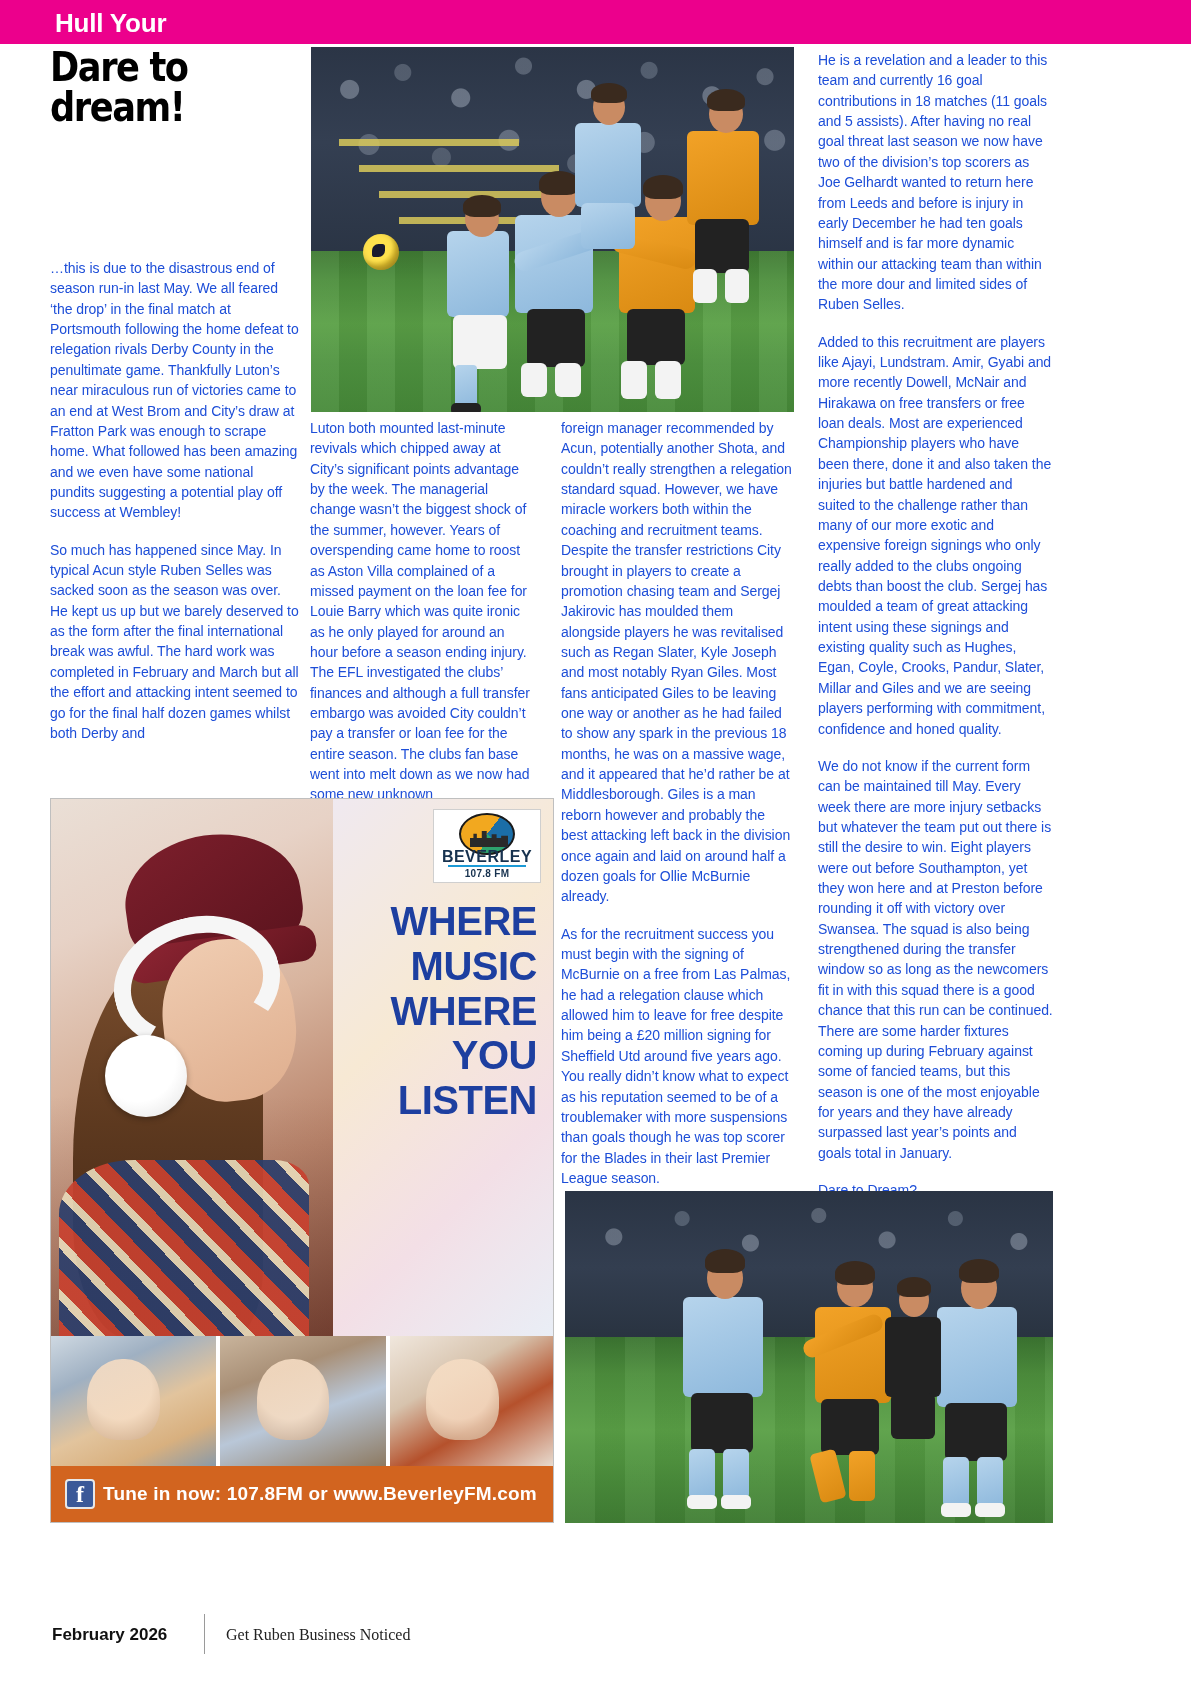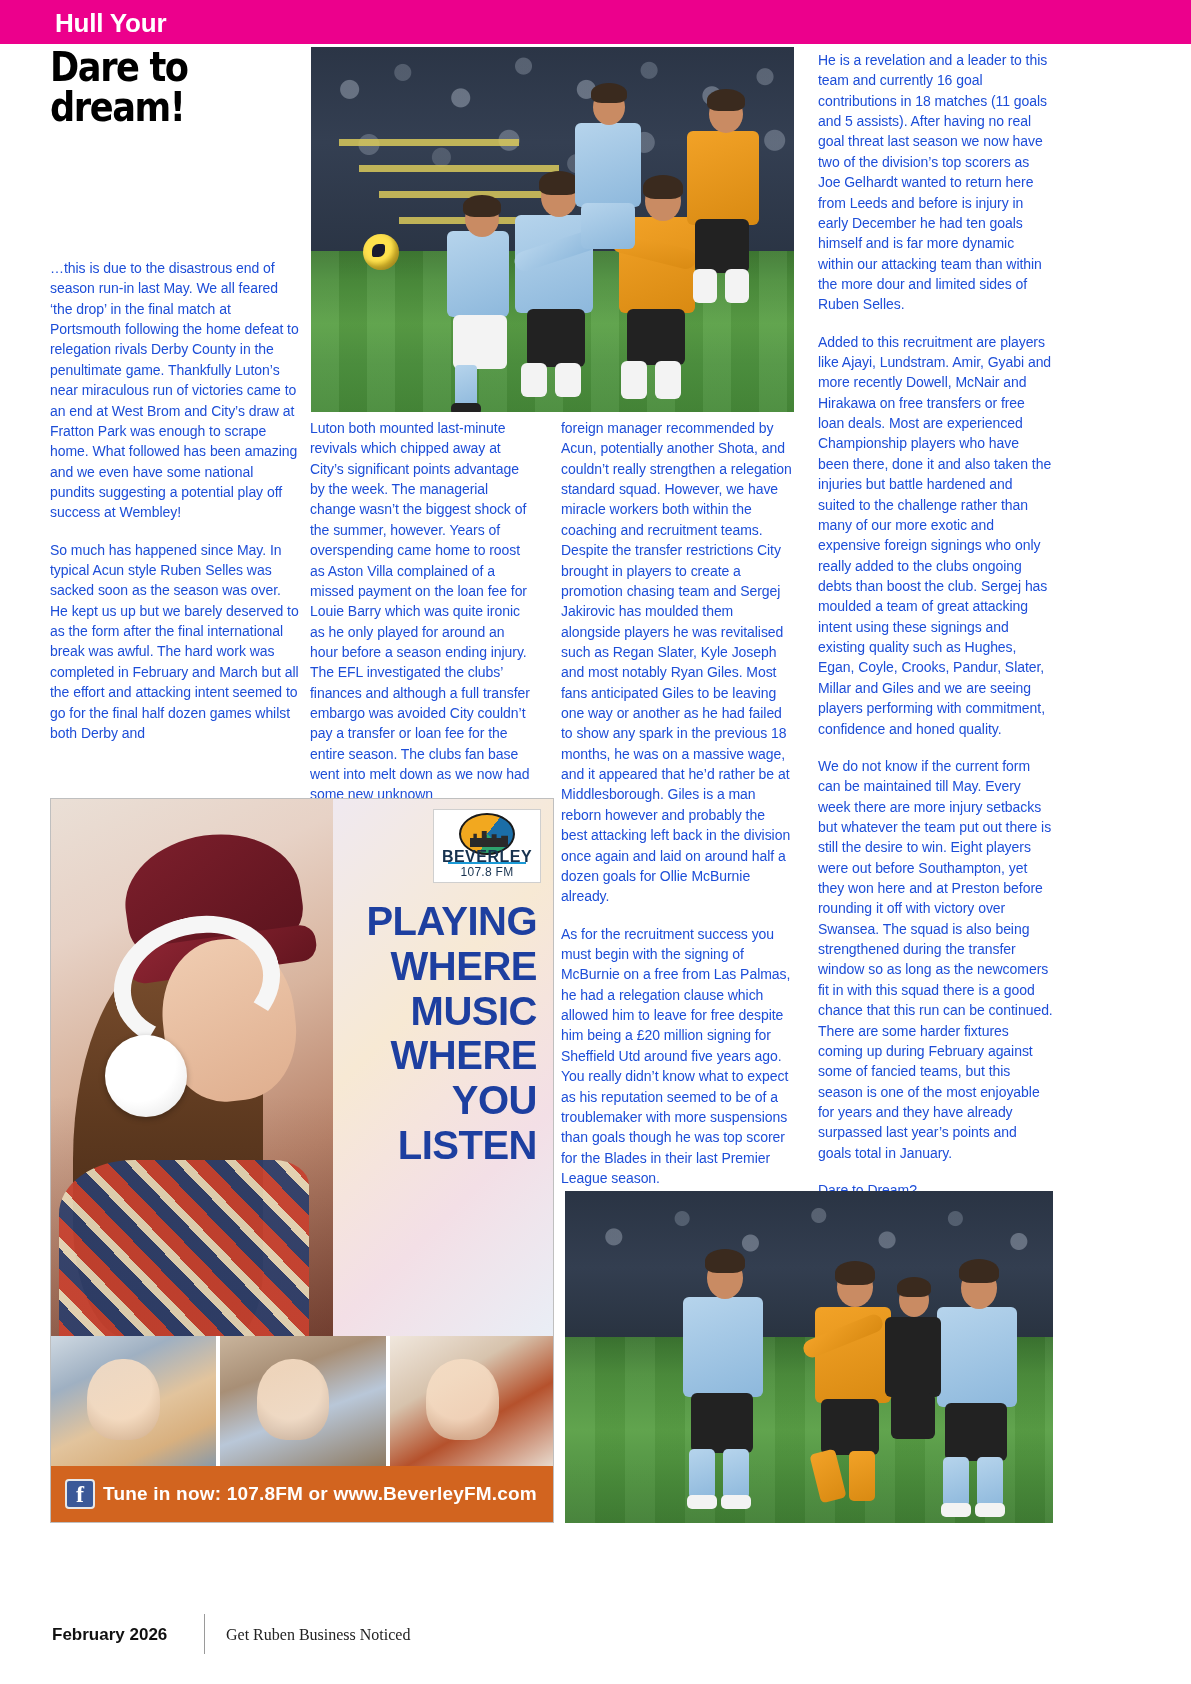--- a/index.html
+++ b/index.html
@@ -212,21 +212,21 @@
     content:""; position:absolute; left:9px; top:12px; width:38px; height:20px;
     background:#2a2a2a;
     clip-path: polygon(0 100%,0 55%,9% 55%,9% 34%,18% 34%,18% 55%,31% 55%,31% 20%,44% 20%,44% 55%,57% 55%,57% 36%,70% 36%,70% 55%,82% 55%,82% 44%,100% 44%,100% 100%);
   }
   .ad-logo-name {
     position: absolute; left: 0; right: 0; bottom: 16px;
     font-size: 16px; font-weight: bold; color: #17324f; letter-spacing: .5px;
   }
   .ad-logo-freq {
     position: absolute; left: 0; right: 0; bottom: 3px;
-    font-size: 12px; font-weight: normal; color: #17324f; letter-spacing: .3px;
+    font-size: 10px; font-weight: bold; color: #17324f; letter-spacing: .3px;
   }
   .ad-logo-freq:before {
     content:""; position:absolute; left:14px; right:14px; top:-3px; height:2px; background:#1b9ad6;
   }
   .ad-slogan {
     position: absolute; right: 18px; top: 100px; width: 240px;
     text-align: right;
     font-size: 40px; font-weight: bold; line-height: 1.12;
     color: #1d3fa0;
     letter-spacing: -0.5px;
@@ -416,21 +416,20 @@
         <div class="scarf"></div>
       </div>
 
       <div class="ad-logo">
         <div class="ad-logo-badge"></div>
         <div class="ad-logo-name">BEVERLEY</div>
         <div class="ad-logo-freq">107.8 FM</div>
       </div>
 
       <div class="ad-slogan">
-        <div>PLAYING</div>
         <div>WHERE</div>
         <div>MUSIC</div>
         <div>WHERE</div>
         <div>YOU</div>
         <div>LISTEN</div>
       </div>
     </div>
 
     <div class="ad-strip">
       <div class="strip-cell sc1"></div>

